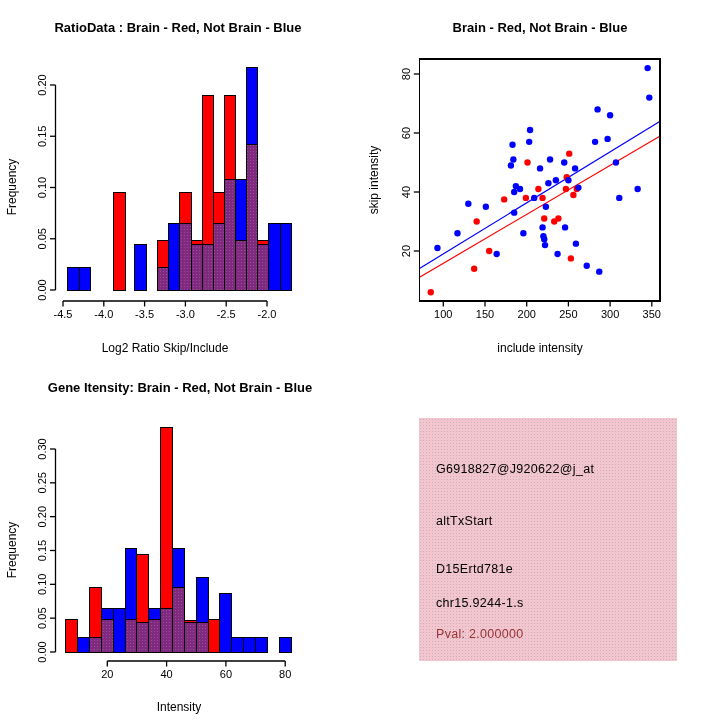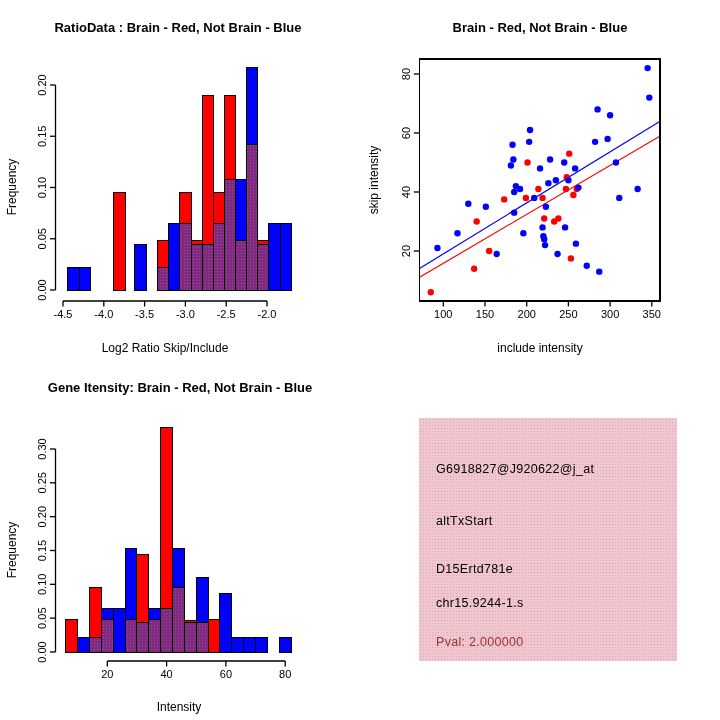--- a/index.html
+++ b/index.html
@@ -242,16 +242,16 @@
         <rect x="255.55" y="277.1126" width="11.859999999999957" height="14.887400000000014" fill="#0000ff" stroke="#000" stroke-width="1" shape-rendering="crispEdges"></rect>
         <rect x="279.27" y="277.1126" width="11.860000000000014" height="14.887400000000014" fill="#0000ff" stroke="#000" stroke-width="1" shape-rendering="crispEdges"></rect>
       </svg>
   </div>
   <div class="panel" id="panel-br">
     <div class="info-box">
       <div class="info-line" style="top: 44px; color: rgb(0, 0, 0);">G6918827@J920622@j_at</div>
       <div class="info-line" style="top: 88px; color: rgb(0, 0, 0); margin-top: 8px;">altTxStart</div>
       <div class="info-line" style="top: 144px; color: rgb(0, 0, 0);">D15Ertd781e</div>
       <div class="info-line" style="top: 178px; color: rgb(0, 0, 0);">chr15.9244-1.s</div>
-      <div class="info-line" style="top: 217px; color: rgb(153, 51, 51);">Pval: 2.000000</div>
+      <div class="info-line" style="top: 209px; color: rgb(153, 51, 51);">Pval: 2.000000</div>
     </div>
   </div>
 </div>
 
 </body></html>

